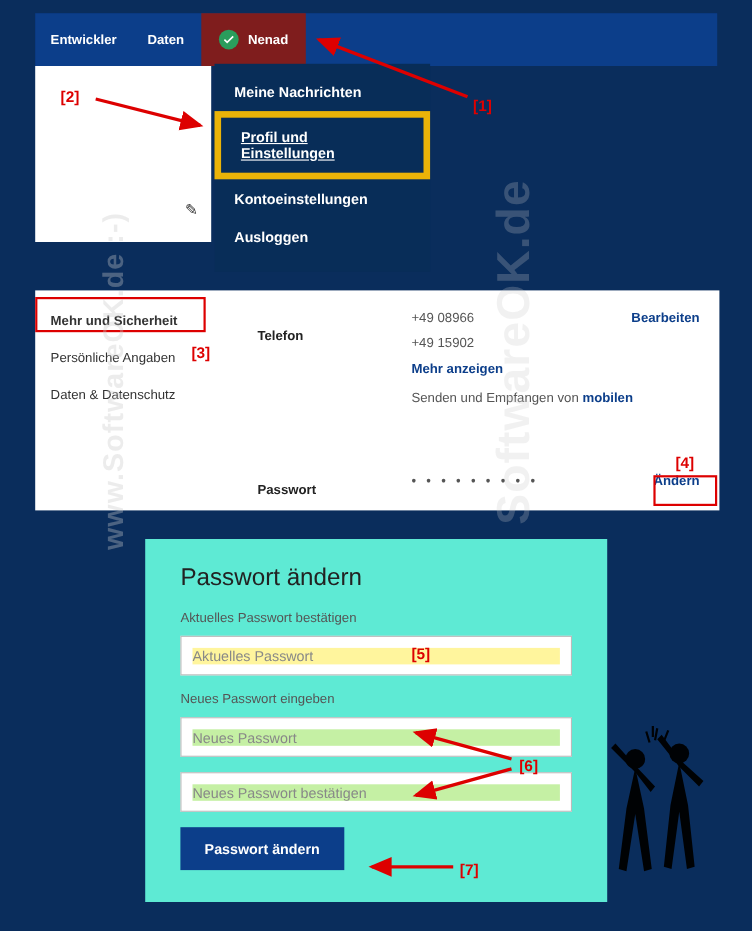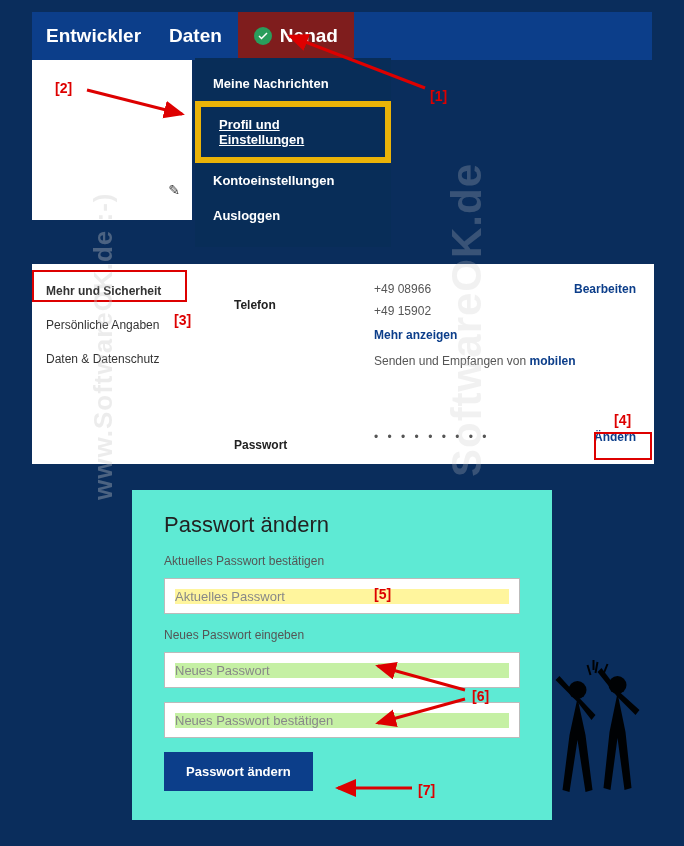--- a/index.html
+++ b/index.html
@@ -35,21 +35,21 @@
       letter-spacing: 1px;
       pointer-events: none;
       z-index: 100;
     }
     
     .topnav {
       position: absolute; top: 12px; left: 32px; right: 32px;
       height: 48px;
       background: #0c3e8a;
       display: flex; align-items: center;
-      color: #fff; font-size: 19px; font-weight: bold;
+      color: #fff; font-size: 12px; font-weight: bold;
     }
     .topnav .nav-item { padding: 0 14px; cursor: pointer; }
     .dropdown-trigger {
       display: flex; align-items: center; gap: 8px;
       padding: 0 16px; height: 100%;
       background: #7f1d1d;
       margin-left: 2px;
     }
     .avatar-icon {
       width: 18px; height: 18px; border-radius: 50%;

